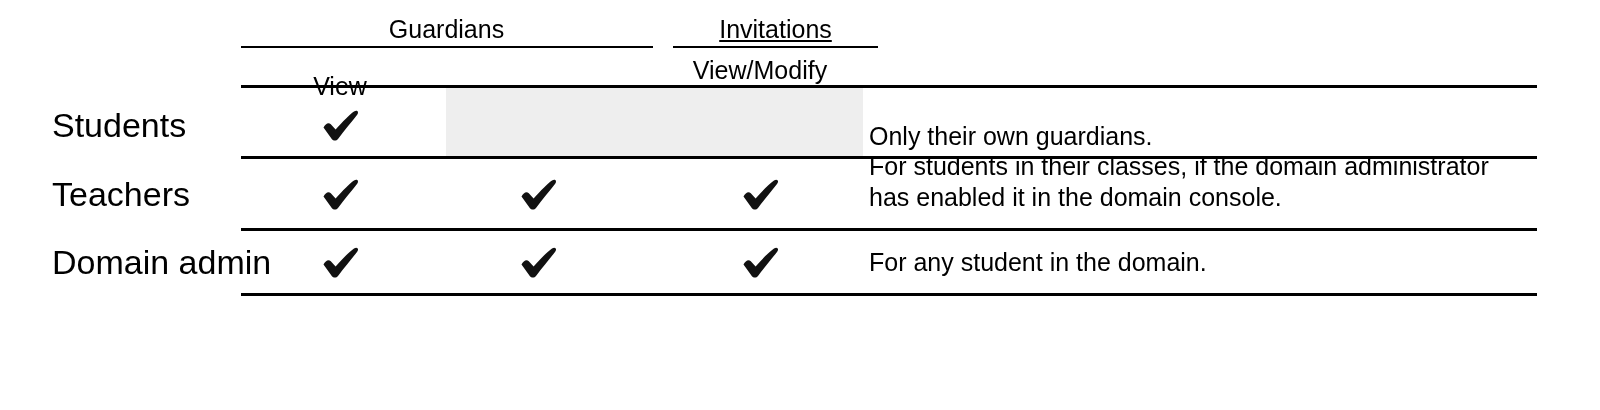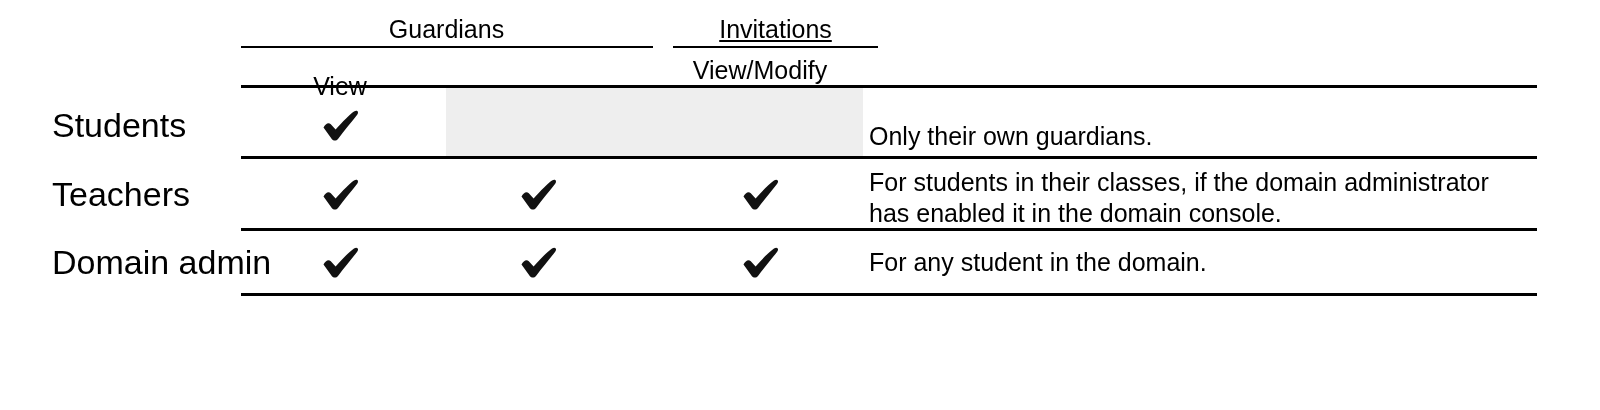--- a/index.html
+++ b/index.html
@@ -141,21 +141,21 @@
       <path d="M6.5 24.5 C8.5 20.5 11.5 19.0 13.8 21.2 L18.6 26.4 C26.0 18.2 32.4 11.6 37.0 8.4 C40.2 6.3 42.4 8.8 40.0 12.0 C34.2 19.4 27.2 27.8 21.4 35.4 C19.2 38.2 16.4 38.4 14.4 35.6 Z" fill="#111111"></path>
     </svg>
   </div>
 
   <div class="check" style="left:737px; top:172px;">
     <svg viewBox="0 0 46 46" xmlns="http://www.w3.org/2000/svg" aria-hidden="true">
       <path d="M6.5 24.5 C8.5 20.5 11.5 19.0 13.8 21.2 L18.6 26.4 C26.0 18.2 32.4 11.6 37.0 8.4 C40.2 6.3 42.4 8.8 40.0 12.0 C34.2 19.4 27.2 27.8 21.4 35.4 C19.2 38.2 16.4 38.4 14.4 35.6 Z" fill="#111111"></path>
     </svg>
   </div>
 
-  <div class="desc" style="top:167px;">For students in their classes, if the domain administrator
+  <div class="desc" style="top:151px;">For students in their classes, if the domain administrator
 has enabled it in the domain console.</div>
 
   <div class="rule" style="left:241px; top:228px; width:1296px;"></div>
 
   <div class="row-label" style="top:247px;">Domain admin</div>
 
   <div class="check" style="left:317px; top:240px;">
     <svg viewBox="0 0 46 46" xmlns="http://www.w3.org/2000/svg" aria-hidden="true">
       <path d="M6.5 24.5 C8.5 20.5 11.5 19.0 13.8 21.2 L18.6 26.4 C26.0 18.2 32.4 11.6 37.0 8.4 C40.2 6.3 42.4 8.8 40.0 12.0 C34.2 19.4 27.2 27.8 21.4 35.4 C19.2 38.2 16.4 38.4 14.4 35.6 Z" fill="#111111"></path>
     </svg>

